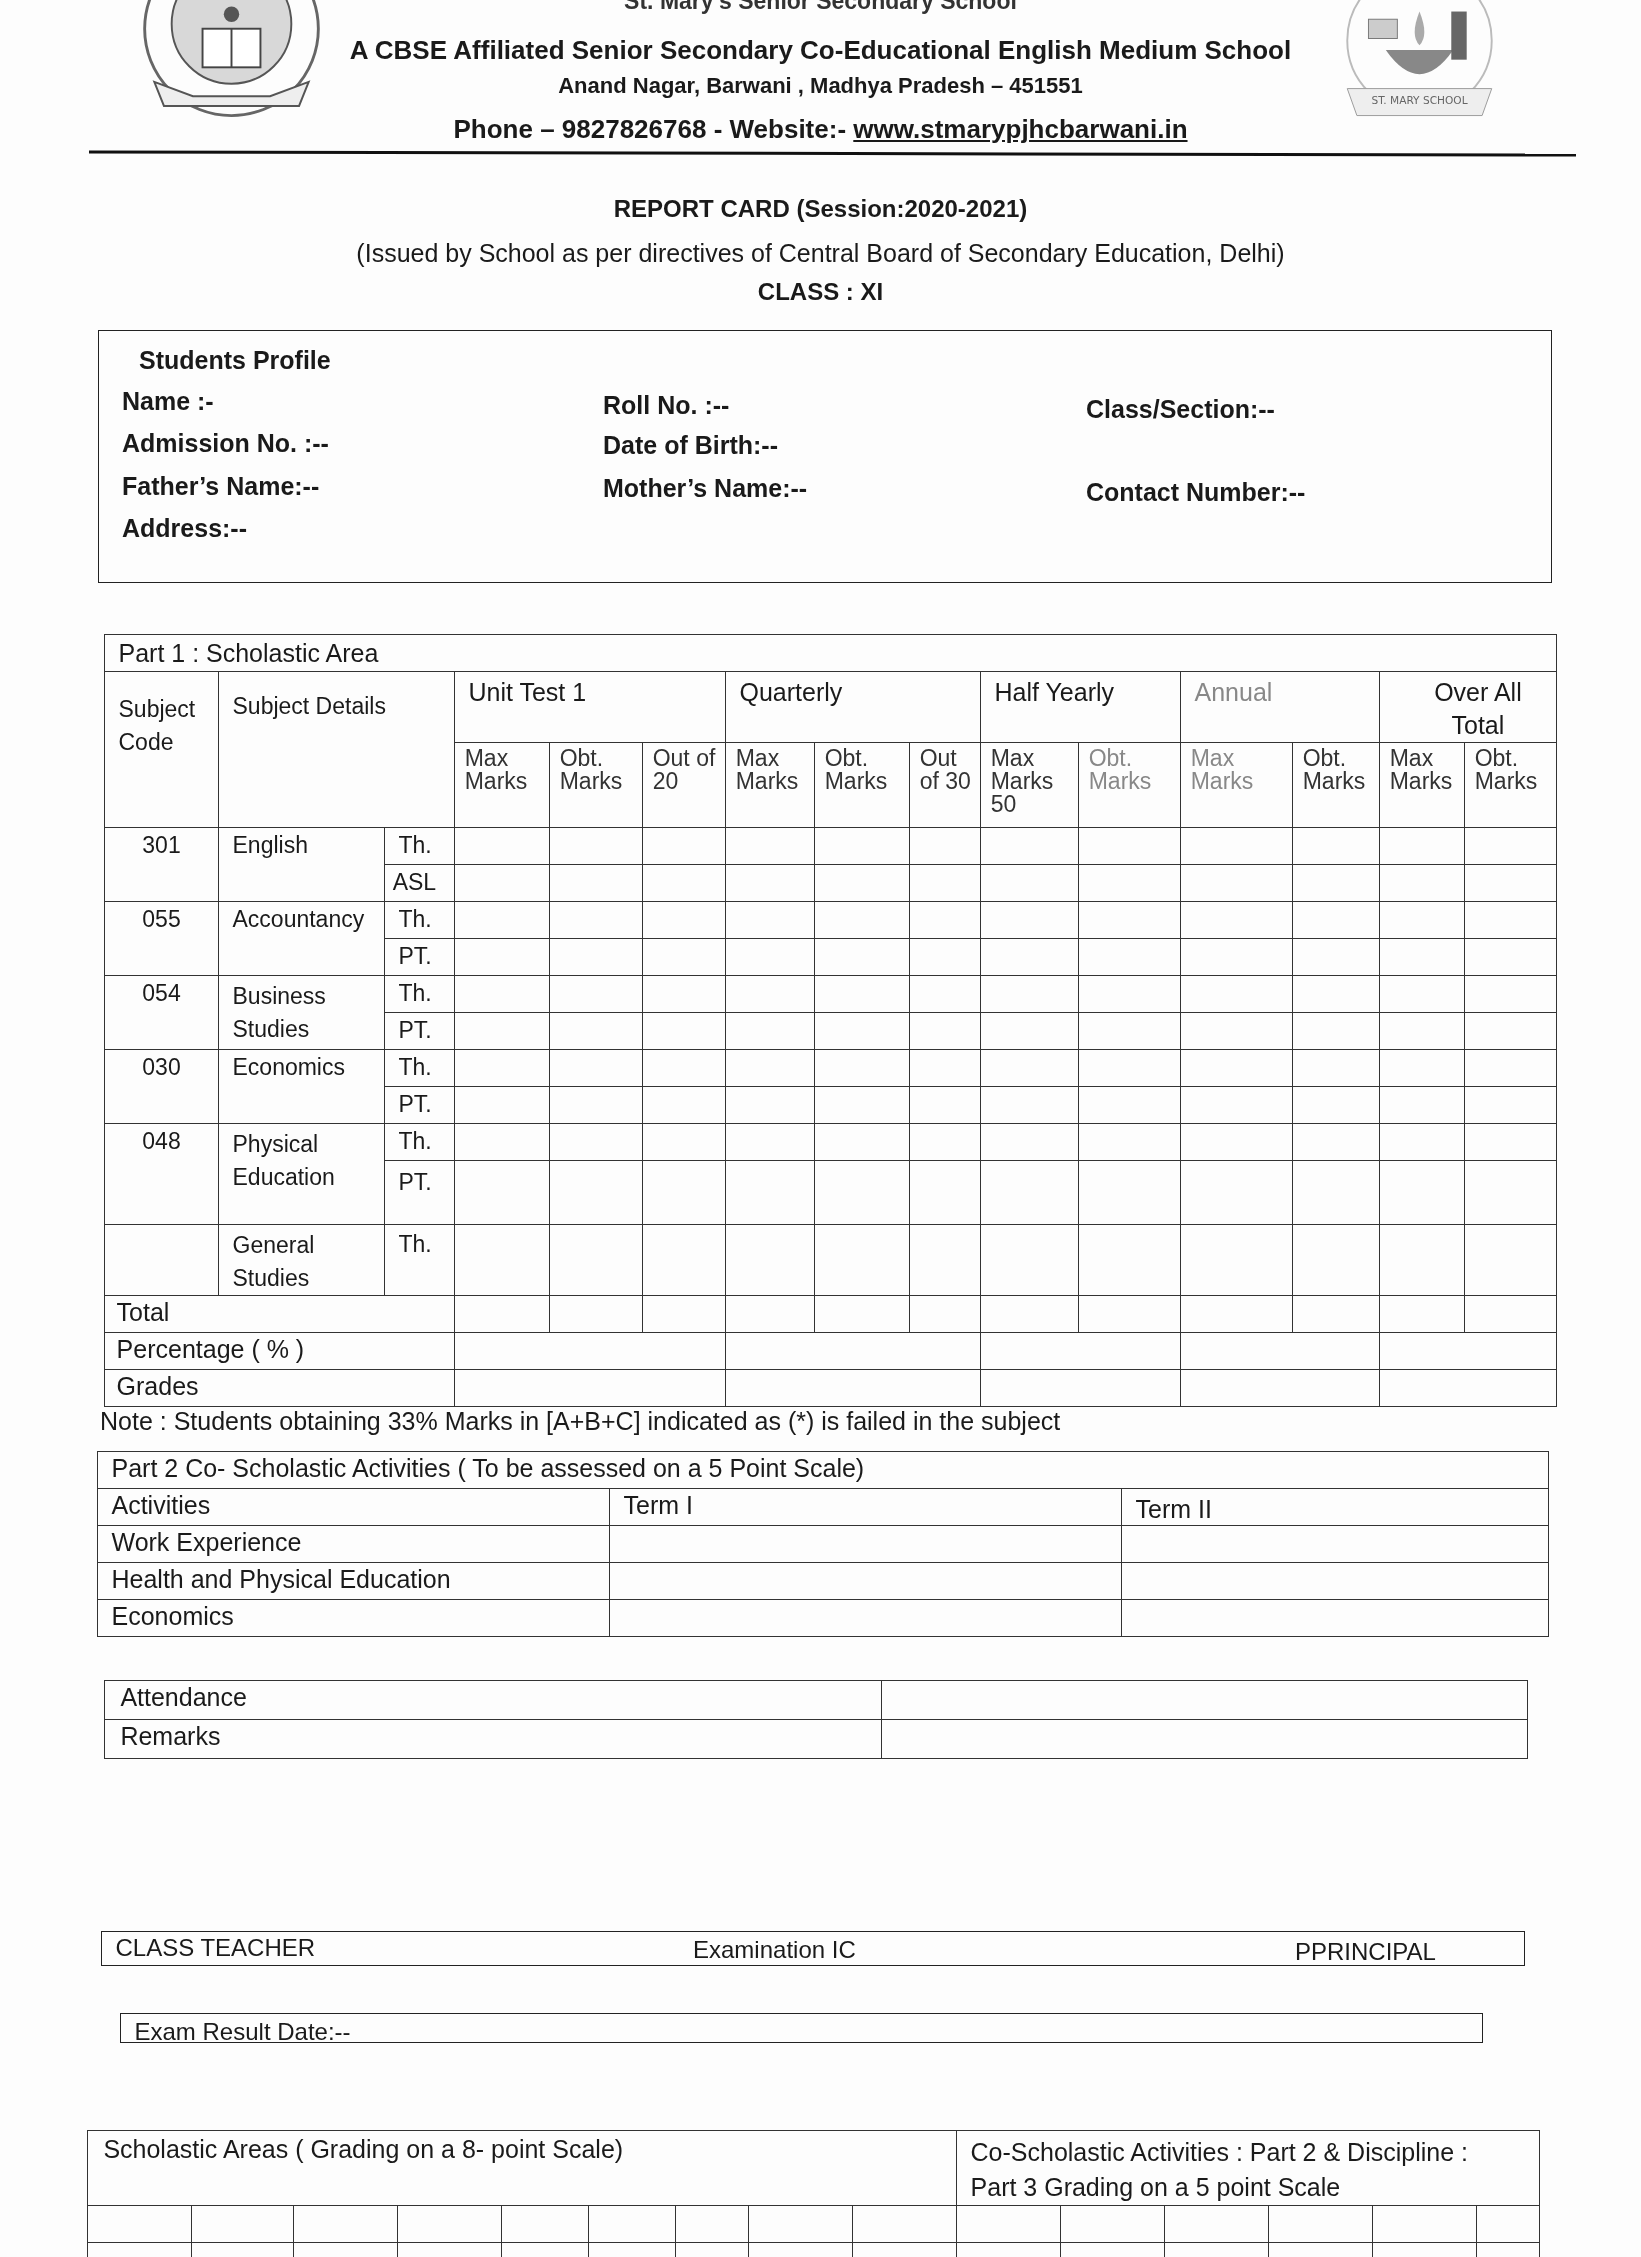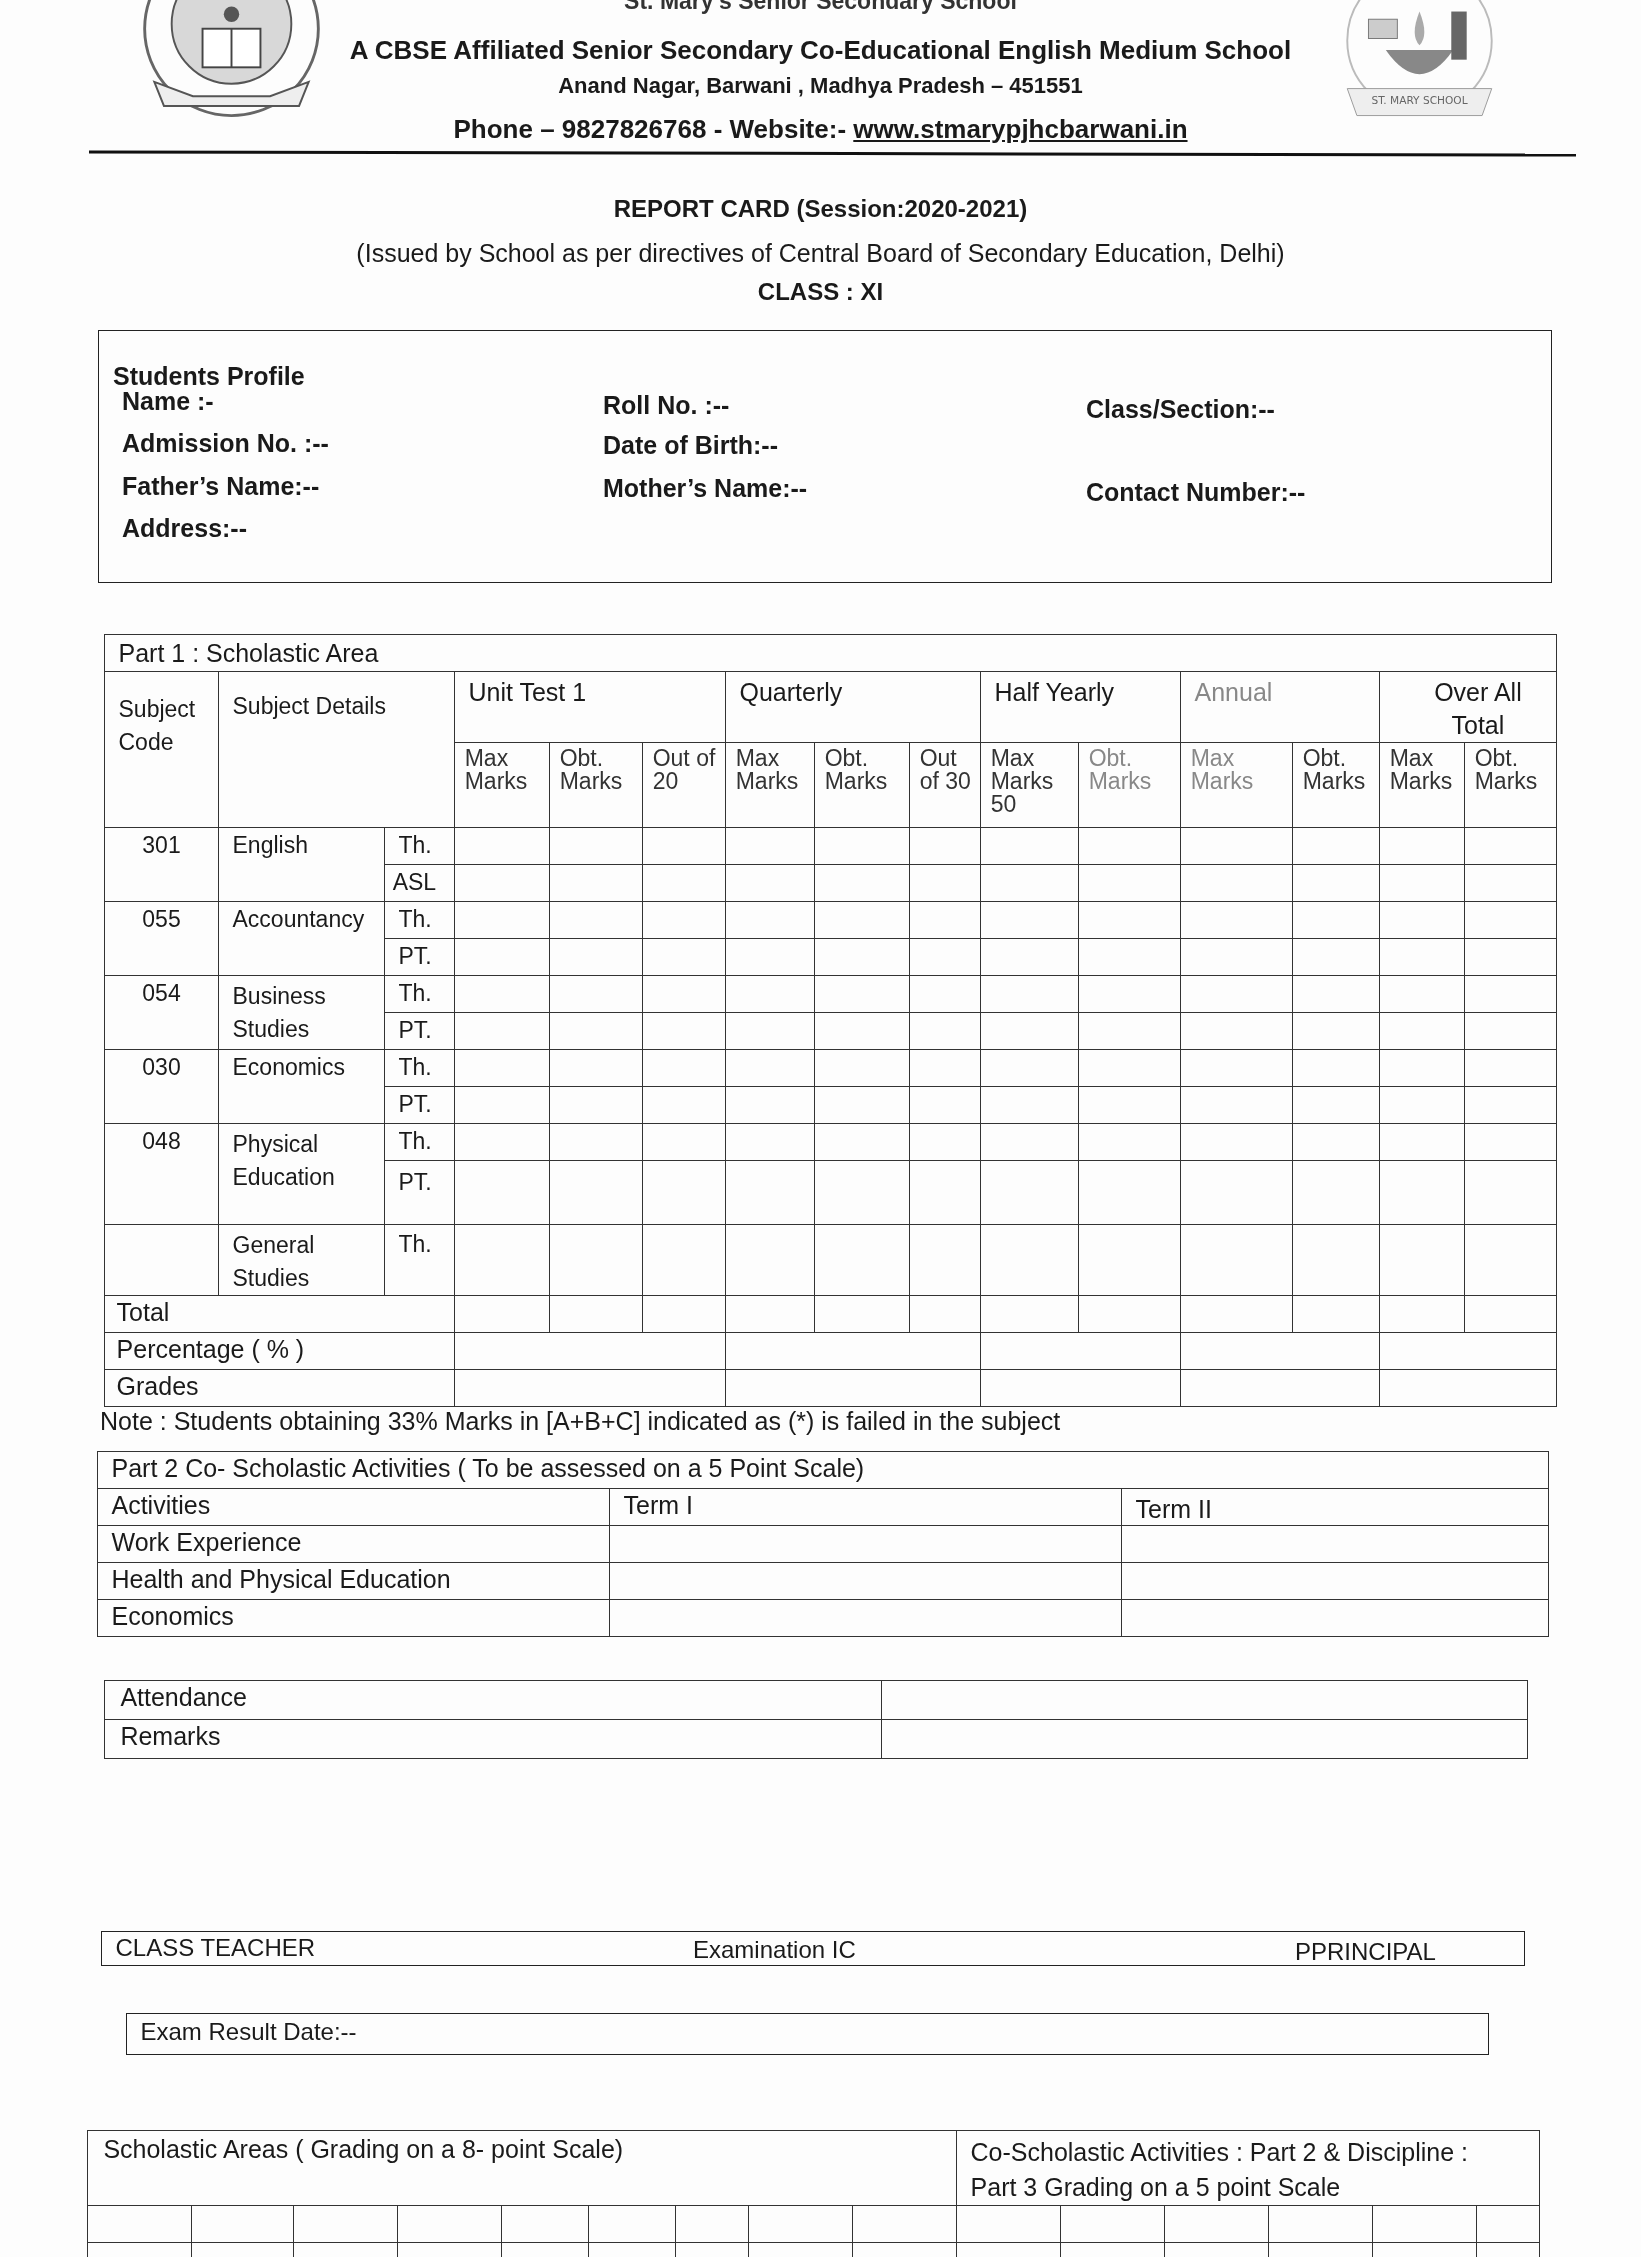--- a/index.html
+++ b/index.html
@@ -32,21 +32,21 @@
   td { border:1.4px solid #333; padding:0; vertical-align:top; font-size:23px; }
   .marks td { font-size:23px; }
   .small { font-size:18.3px; line-height:23px; padding:3.9px 0 0 9.7px; color:#333; }
   .grey { color:#888; }
   .cell-pad { padding:5.8px 0 0 13.5px; }
 
   #marks { position:absolute; left:104px; top:634px; width:1451px; }
   #part2 { position:absolute; left:97px; top:1451px; width:1450px; }
   #att { position:absolute; left:104px; top:1680px; width:1423px; }
   .sign { position:absolute; left:101px; top:1931px; width:1424px; height:35px; border:1.9px solid #222; box-sizing:border-box; font-size:24px; }
-  .resdate { position:absolute; left:126px; top:2013px; width:1363px; height:42px; border:1.9px solid #222; box-sizing:border-box; font-size:24px; }
+  .resdate { position:absolute; left:120px; top:2013px; width:1363px; height:30px; border:1.9px solid #222; box-sizing:border-box; font-size:24px; }
   #grading { position:absolute; left:87px; top:2130px; width:1453px; }
   .note { position:absolute; left:100px; top:1407px; font-size:25px; }
 </style>
 </head>
 <body>
 
 <div class="logo" style="left:135px; top:-9.7px; width:193px; height:145px;">
   <svg width="193" height="145" viewBox="0 0 200 150">
     <circle cx="100" cy="40" r="90" fill="none" stroke="#666" stroke-width="3"></circle>
     <circle cx="100" cy="35" r="62" fill="#d8d8d8" stroke="#555" stroke-width="2"></circle>
@@ -75,21 +75,21 @@
   <span>Phone – 9827826768  - Website:-</span>
   <span class="url">www.stmarypjhcbarwani.in</span>
 </div>
 <div class="rule"></div>
 
 <div class="hdr-line title1">REPORT CARD (Session:2020-2021)</div>
 <div class="hdr-line title2">(Issued by School as per directives of Central Board of Secondary Education, Delhi)</div>
 <div class="hdr-line title3">CLASS : XI</div>
 
 <div class="profile">
-  <div class="pf" style="left:14px; top:15.4px;margin-top:16px;">Students Profile</div>
+  <div class="pf" style="left:40px; top:15.4px;">Students Profile</div>
   <div class="pf" style="left:23px; top:56px;">Name :-</div>
   <div class="pf" style="left:504px; top:60px;">Roll No. :--</div>
   <div class="pf" style="left:987px; top:64px;">Class/Section:--</div>
   <div class="pf" style="left:23px; top:98px;">Admission No. :--</div>
   <div class="pf" style="left:504px; top:100px;">Date of Birth:--</div>
   <div class="pf" style="left:23px; top:141px;">Father’s Name:--</div>
   <div class="pf" style="left:504px; top:143px;">Mother’s Name:--</div>
   <div class="pf" style="left:987px; top:147px;">Contact Number:--</div>
   <div class="pf" style="left:23px; top:183px;">Address:--</div>
 </div>

